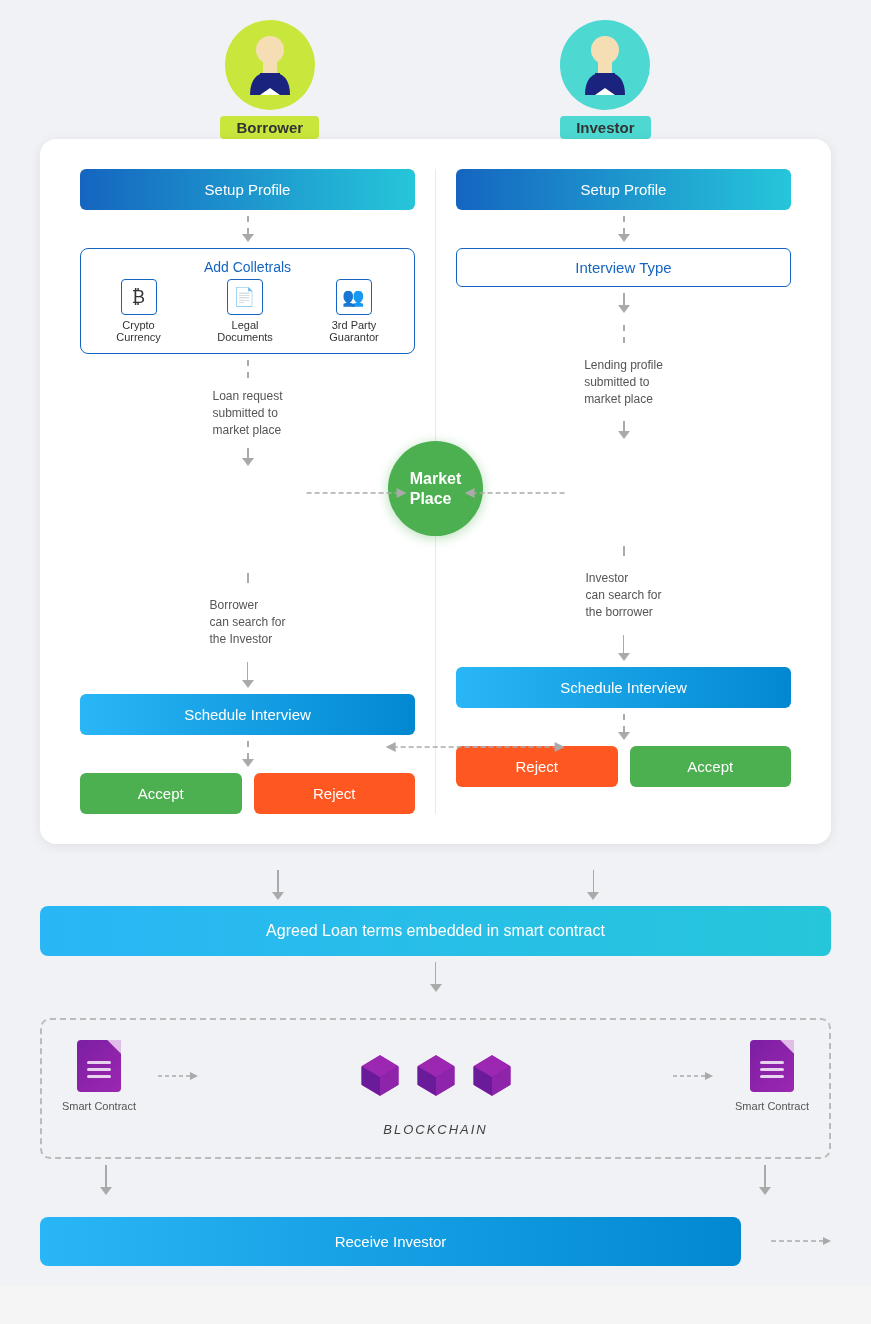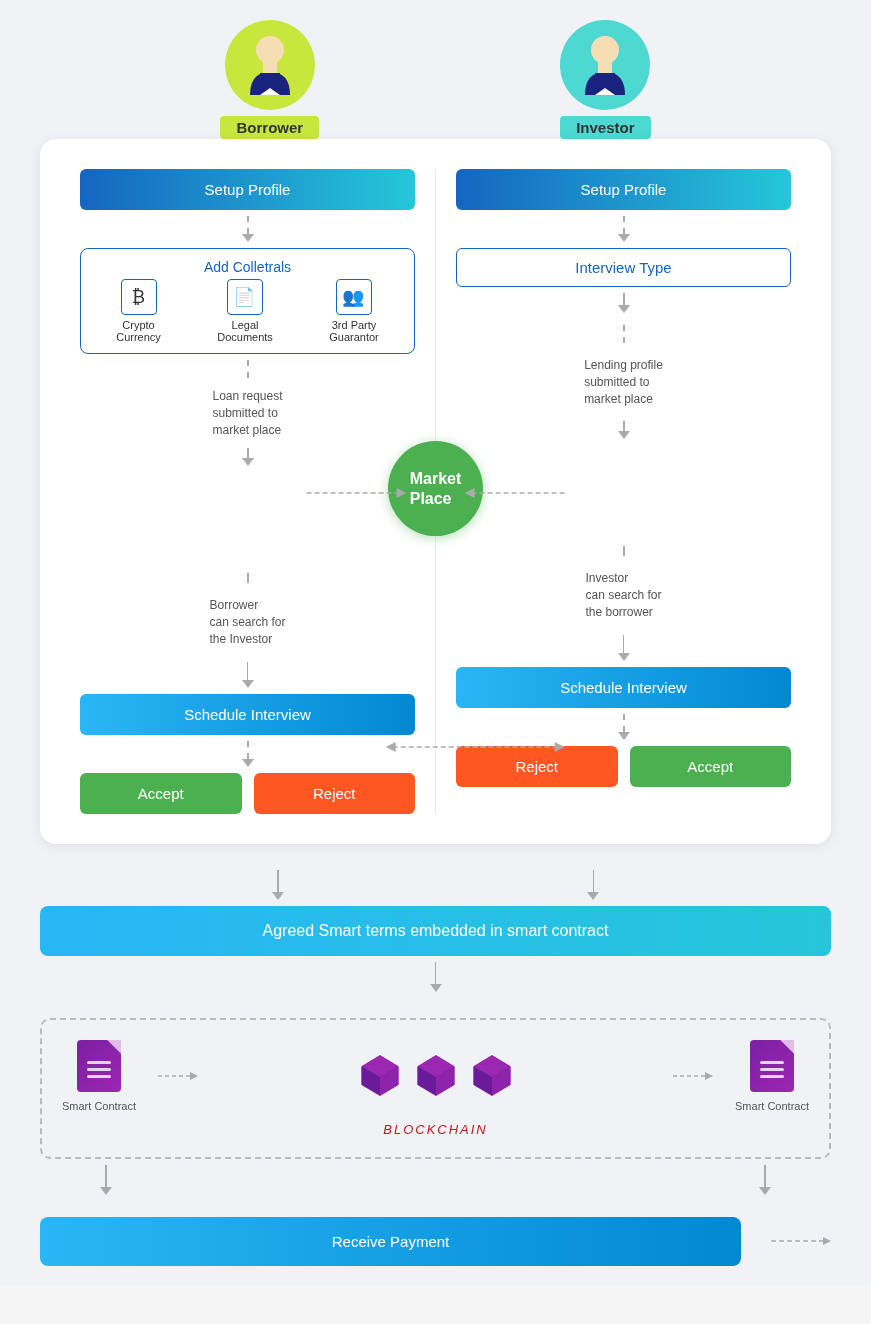--- a/index.html
+++ b/index.html
@@ -248,21 +248,21 @@
     .blockchain-row {
       display: flex;
       align-items: center;
       justify-content: space-between;
       gap: 22px;
     }
 
     .blockchain-label {
       text-align: center;
       font-size: 13px;
-      color: #b91c1c;
+      color: #404040;
       letter-spacing: 2px;
       margin-top: 10px;
       font-style: italic;
     }
 
     
     .smart-contract-icon {
       display: flex;
       flex-direction: column;
       align-items: center;
@@ -566,21 +566,21 @@
       <div class="arrow-down">
         <div class="arrow-line" style="height:22px;"></div>
         <div class="arrow-head-down"></div>
       </div>
       <div class="arrow-down">
         <div class="arrow-line" style="height:22px;"></div>
         <div class="arrow-head-down"></div>
       </div>
     </div>
 
-    <button class="agreed-btn">Agreed Smart terms embedded in smart contract</button>
+    <button class="agreed-btn">Agreed Loan terms embedded in smart contract</button>
 
     <div class="arrow-down">
       <div class="arrow-line" style="height:22px;"></div>
       <div class="arrow-head-down"></div>
     </div>
 
     <div class="blockchain-section">
 
       <div class="blockchain-row">
 
@@ -651,21 +651,21 @@
         <div class="arrow-line" style="height:22px;"></div>
         <div class="arrow-head-down"></div>
       </div>
       <div class="arrow-down">
         <div class="arrow-line" style="height:22px;"></div>
         <div class="arrow-head-down"></div>
       </div>
     </div>
 
     <div class="payment-row">
-      <button class="payment-btn">Receive Payment</button>
+      <button class="payment-btn">Receive Investor</button>
 
       <div style="display: flex; align-items: center; flex: 0 0 60px;">
         <svg width="60" height="16" viewBox="0 0 60 16">
           <line x1="0" y1="8" x2="52" y2="8" stroke="#aaa" stroke-width="1.5" stroke-dasharray="5,3"></line>
           <polygon points="52,4 60,8 52,12" fill="#aaa"></polygon>
         </svg>
       </div>
     </div>
 
   </div>

